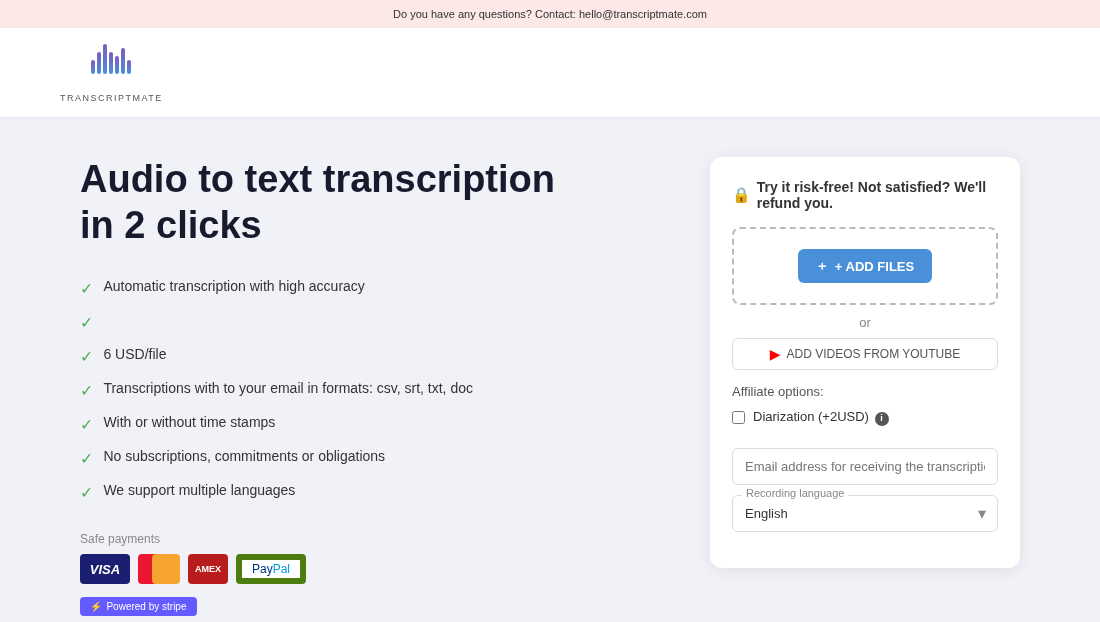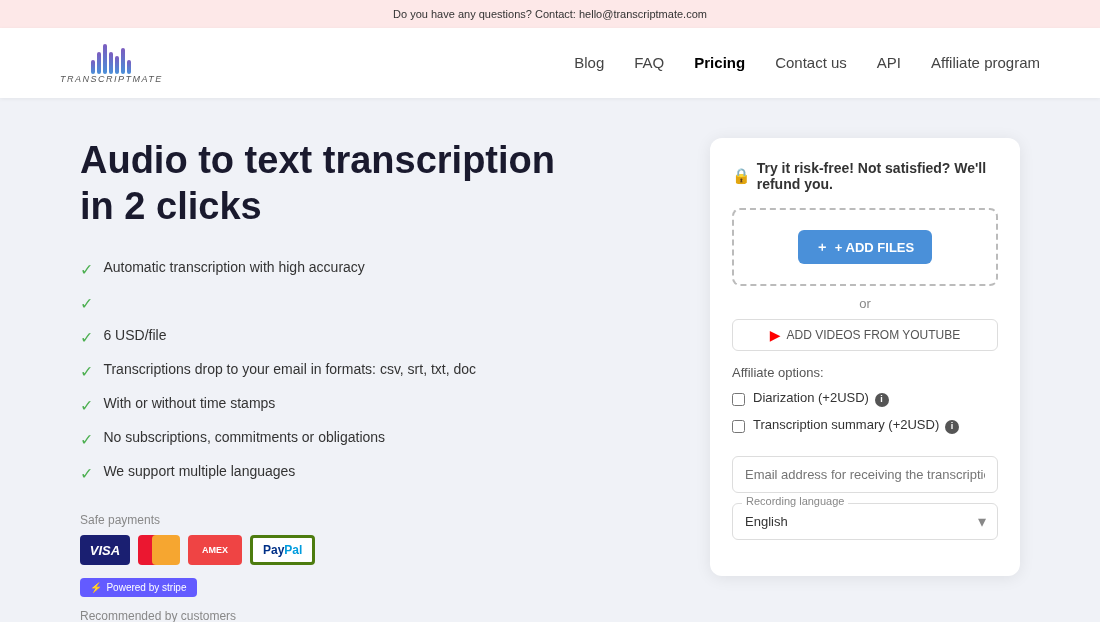--- a/index.html
+++ b/index.html
@@ -39,22 +39,21 @@
       width: 4px;
       border-radius: 2px;
       background: linear-gradient(to bottom, #7c5cbf, #4a90d9);
     }
 
     .logo-text {
       font-size: 9px;
       letter-spacing: 1.5px;
       color: #555;
       text-transform: uppercase;
-      margin-top: 0;
-      font-style: italic;
+      margin-top: 19px;
     }
 
     .nav-links {
       display: flex;
       gap: 30px;
       list-style: none;
     }
 
     .nav-links a {
       text-decoration: none;
@@ -120,22 +119,22 @@
       align-items: center;
       justify-content: center;
       font-size: 10px;
       font-weight: 700;
       padding: 0 8px;
     }
 
     .visa-card { background: #1a1f71; color: #fff; width: 50px; font-size: 13px; font-style: italic; }
     .mc-card { background: #eb001b; color: #fff; width: 42px; position: relative; border-radius: 4px; }
     .mc-card::after { content: ''; position: absolute; left: 14px; width: 20px; height: 30px; background: #f79e1b; border-radius: 4px; }
-    .amex-card { background: #ef4444; color: #fff; width: 54px; font-size: 9px; }
-    .paypal-card { background: #fff; border: 3px solid #4d7c0f; color: #003087; font-size: 12px; font-weight: 700; padding: 0 10px; }
+    .amex-card { background: #b91c1c; color: #fff; width: 40px; font-size: 9px; }
+    .paypal-card { background: #fff; border: 6px solid #4d7c0f; color: #003087; font-size: 12px; font-weight: 400; padding: 0 10px; }
     .paypal-card span { color: #009cde; }
 
     .stripe-badge {
       background: #635bff;
       color: #fff;
       font-size: 10px;
       padding: 4px 10px;
       border-radius: 4px;
       display: inline-flex;
       align-items: center;
@@ -227,21 +226,21 @@
     .youtube-icon { color: #ff0000; font-size: 14px; }
 
     .additional-label {
       font-size: 13px;
       color: #555;
       margin-bottom: 10px;
     }
 
     .option-row {
       display: flex;
-      align-items: center;
+      align-items: flex-start;
       gap: 8px;
       margin-bottom: 10px;
     }
 
     .option-row input[type="checkbox"] {
       margin-top: 2px;
       cursor: pointer;
       flex-shrink: 0;
     }
 
@@ -333,28 +332,20 @@
       <div class="logo-bar" style="height:14px"></div>
       <div class="logo-bar" style="height:22px"></div>
       <div class="logo-bar" style="height:30px"></div>
       <div class="logo-bar" style="height:22px"></div>
       <div class="logo-bar" style="height:18px"></div>
       <div class="logo-bar" style="height:26px"></div>
       <div class="logo-bar" style="height:14px"></div>
     </div>
     <div class="logo-text">TRANSCRIPTMATE</div>
   </div>
-  <ul class="nav-links">
-    <li><a href="#">Blog</a></li>
-    <li><a href="#">FAQ</a></li>
-    <li><a href="#" class="active">Pricing</a></li>
-    <li><a href="#">Contact us</a></li>
-    <li><a href="#">API</a></li>
-    <li><a href="#">Affiliate program</a></li>
-  </ul>
 </nav>
 
 <div class="main-content">
 
   <div class="left-panel">
     <h1 class="hero-title">
       <span>Audio to text transcription</span><br>
       <span>in 2 clicks</span>
     </h1>
 
@@ -365,21 +356,21 @@
       </li>
       <li>
         <span class="check-icon">✓</span>
       </li>
       <li>
         <span class="check-icon">✓</span>
         <span>6 USD/file</span>
       </li>
       <li>
         <span class="check-icon">✓</span>
-        <span>Transcriptions drop to your email in formats: csv, srt, txt, doc</span>
+        <span>Transcriptions with to your email in formats: csv, srt, txt, doc</span>
       </li>
       <li>
         <span class="check-icon">✓</span>
         <span>With or without time stamps</span>
       </li>
       <li>
         <span class="check-icon">✓</span>
         <span>No subscriptions, commitments or obligations</span>
       </li>
       <li>
@@ -427,27 +418,20 @@
       <div class="additional-label">Affiliate options:</div>
 
       <div class="option-row">
         <input type="checkbox" style="">
         <span class="option-label">
           <span>Diarization (+2USD)</span>
           <span class="info-icon">i</span>
         </span>
       </div>
 
-      <div class="option-row">
-        <input type="checkbox" style="">
-        <span class="option-label">
-          <span>Transcription summary (+2USD)</span>
-          <span class="info-icon">i</span>
-        </span>
-      </div>
 
 
       <input class="email-input" type="email" placeholder="Email address for receiving the transcription *" style="">
 
       <div class="select-wrapper">
         <span class="select-label">Recording language</span>
         <select class="lang-select">
           <option>English</option>
           <option>Spanish</option>
           <option>French</option>

